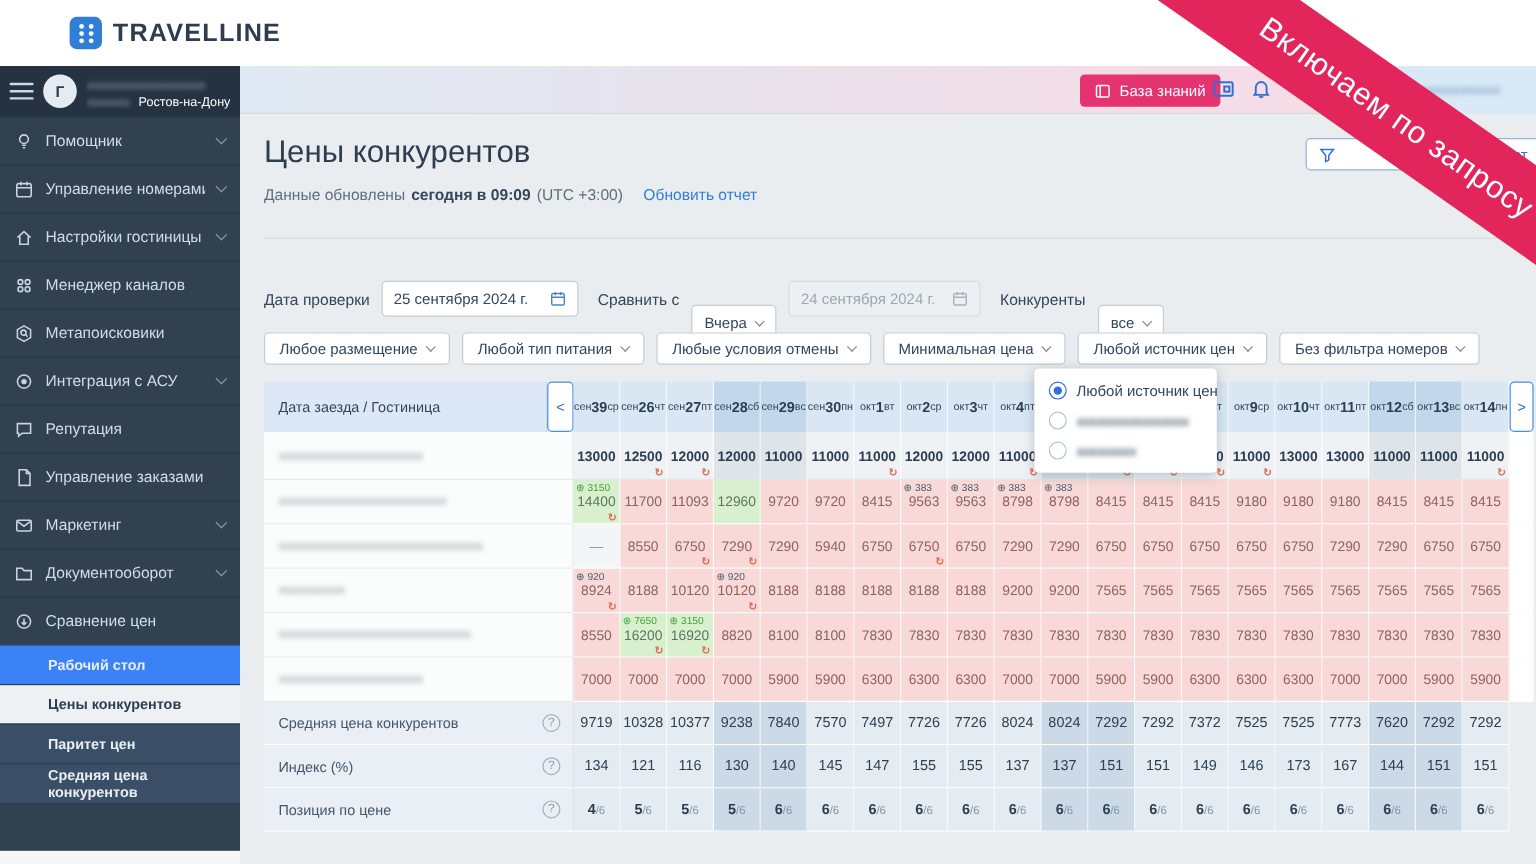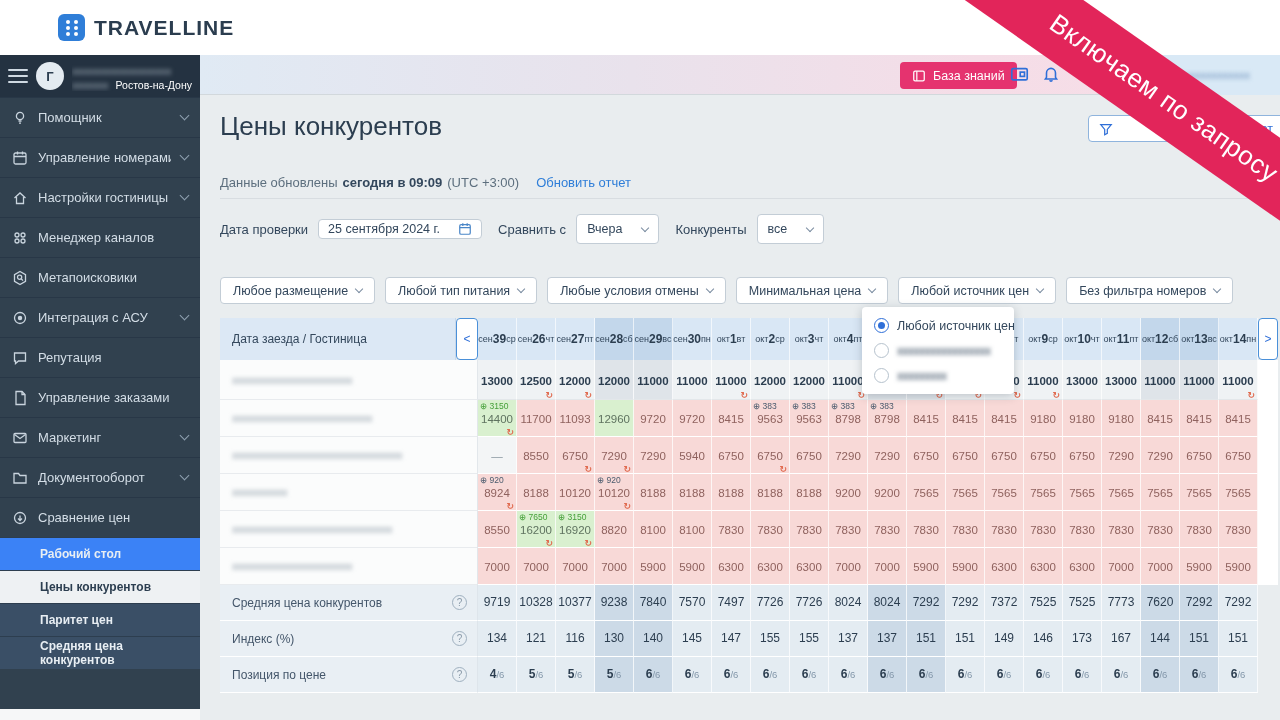--- a/index.html
+++ b/index.html
@@ -48,33 +48,33 @@
   .userblock { position:absolute; right:0; top:0; width:130px; height:40px; background:#d9e9f6;
                display:flex; align-items:center; gap:6px; padding:0 10px; cursor:pointer;}
   .user-masked { font-size:11px; color:#6e93bd; filter:blur(2px); white-space:nowrap; overflow:hidden;}
 
   .pagebody { position:absolute; left:0; top:40px; right:0; bottom:0; }
   .page-title { position:absolute; left:20px; top:16px; font-size:26px; color:#2c3e50; font-weight:normal;}
   .topbtns { position:absolute; top:20px; left:888px; display:flex; gap:8px;}
   .wbtn { height:27px; background:#fff; border:1px solid #8fb4dd; border-radius:4px; color:#2f6fd8;
           font-size:12.5px; display:flex; align-items:center; gap:6px; padding:0 10px; cursor:pointer; font-family:inherit;}
   .wbtn.icb { width:100px; justify-content:flex-start;}
-  .subtitle { position:absolute; left:20px; top:80px; font-size:13px; color:#5d6f7e; display:flex; gap:5px; align-items:center;}
+  .subtitle { position:absolute; left:20px; top:60px; font-size:13px; color:#5d6f7e; display:flex; gap:5px; align-items:center;}
   .subtitle b { color:#33475c; }
   .link { color:#2f7ed8; cursor:pointer; margin-left:12px; }
   .divider { position:absolute; left:20px; top:103px; width:1040px; height:1px; background:#d8dde1;}
 
   
   .frow1 { position:absolute; left:20px; top:119px; display:flex; align-items:center; gap:10px; }
   .flabel { font-size:13px; color:#33475c; }
-  .finput { height:20px; background:#fff; border:1px solid #c3cdd6; border-radius:4px; display:flex;
+  .finput { height:30px; background:#fff; border:1px solid #c3cdd6; border-radius:4px; display:flex;
             align-items:center; justify-content:space-between; padding:0 9px; font-size:12.5px; color:#33475c; cursor:pointer;}
   .finput.disabled { background:#edf0f3; color:#9aa7b1; border-color:#d4dbe1; cursor:default;}
   .fsel { height:30px; background:#fff; border:1px solid #c3cdd6; border-radius:4px; display:flex;
-          align-items:center; gap:20px; padding:0 10px; font-size:12.5px; color:#33475c; cursor:pointer;}
+          align-items:center; gap:8px; padding:0 10px; font-size:12.5px; color:#33475c; cursor:pointer;margin-top:40px;}
   .dn { width:6px; height:6px; border-right:1.3px solid #7a8ca0; border-bottom:1.3px solid #7a8ca0;
         transform:rotate(45deg); margin-top:-3px;}
 
   
   .frow2 { position:absolute; left:20px; top:182px; display:flex; gap:10px;}
   .fbtn { height:27px; background:#fff; border:1px solid #c3cdd6; border-radius:4px; display:flex;
           align-items:center; gap:8px; padding:0 12px; font-size:12.5px; color:#33475c; cursor:pointer; font-family:inherit;}
 
   
   .table { position:absolute; left:20px; top:223px; width:1058px; }
@@ -332,20 +332,27 @@
           <svg width="14" height="14" viewBox="0 0 16 16" fill="none" stroke="#4a86c8" stroke-width="1.4">
               <rect x="2" y="3" width="12" height="11" rx="1.5"></rect>
               <path d="M2 6.5h12M5.5 1.5v3M10.5 1.5v3"></path>
             </svg>
         </div>
         <span class="flabel" style="margin-left:6px;">Сравнить с</span>
         <div class="fsel">
           <span>Вчера</span>
           <span class="dn"></span>
         </div>
+        <div class="finput disabled" style="width:160px;">
+          <span>24 сентября 2024 г.</span>
+          <svg width="14" height="14" viewBox="0 0 16 16" fill="none" stroke="#a7b3bd" stroke-width="1.4">
+              <rect x="2" y="3" width="12" height="11" rx="1.5"></rect>
+              <path d="M2 6.5h12M5.5 1.5v3M10.5 1.5v3"></path>
+            </svg>
+        </div>
         <span class="flabel" style="margin-left:6px;">Конкуренты</span>
         <div class="fsel">
           <span>все</span>
           <span class="dn"></span>
         </div>
       </div>
 
       <div class="frow2">
         <button class="fbtn">
           <span>Любое размещение</span>

